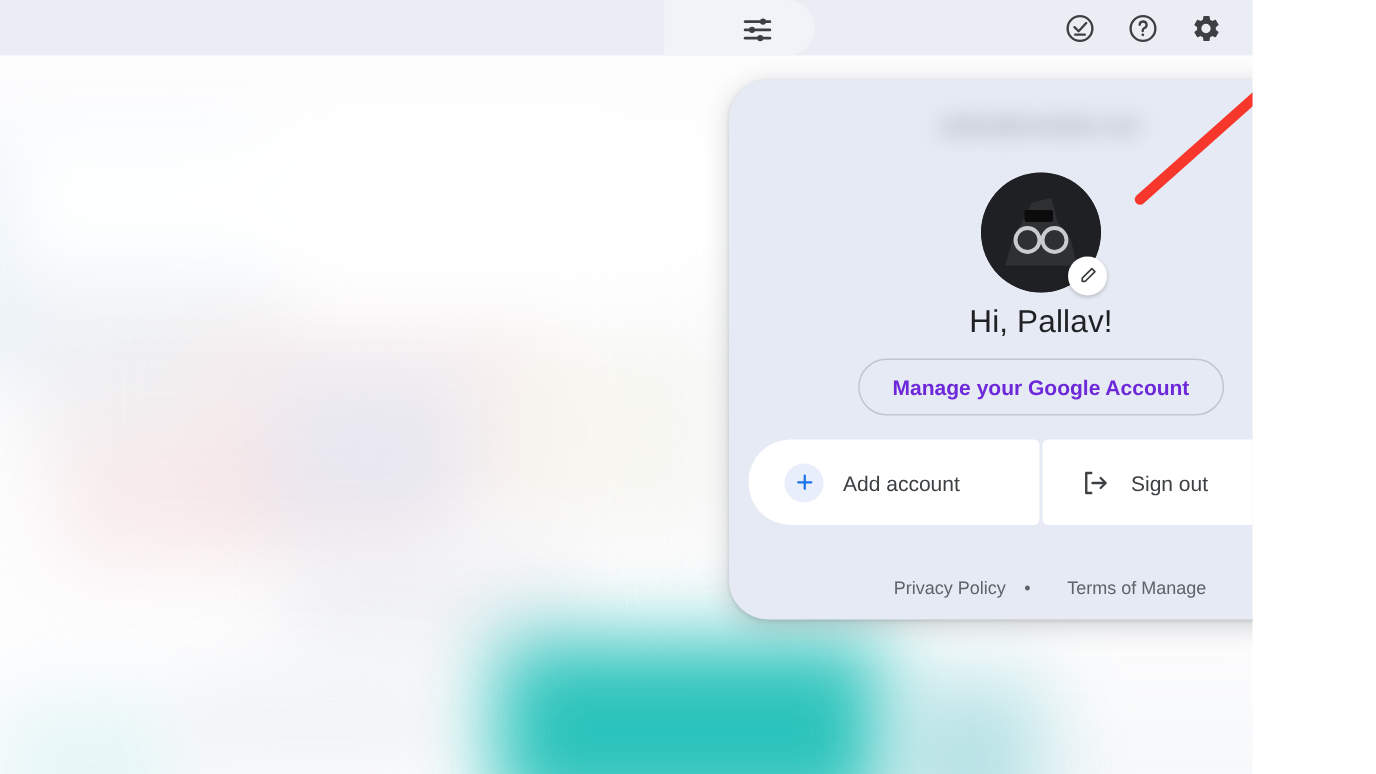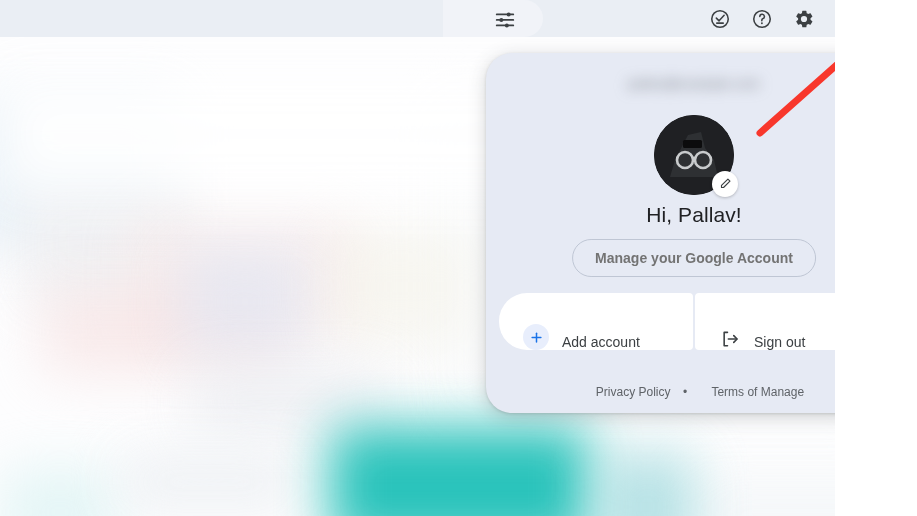--- a/index.html
+++ b/index.html
@@ -169,40 +169,40 @@
   }
 
   .manage-btn {
     position: absolute;
     left: 50%; top: 186px;
     transform: translateX(-50%);
     padding: 10px 22px;
     border: 1px solid #bfc6d4;
     border-radius: 20px;
     background: transparent;
-    color: #737373;
+    color: #6d28d9;
     font-size: 14px;
     font-weight: bold;
     font-family: "Liberation Sans", sans-serif;
     cursor: pointer;
     white-space: nowrap;
   }
 
   .actions {
     position: absolute;
     left: 13px; top: 240px;
     width: 390px; height: 57px;
     display: flex;
     gap: 2px;
   }
   .action-btn {
     flex: 1;
     background: #ffffff;
     display: flex;
-    align-items: flex-end;
+    align-items: center;
     gap: 13px;
     padding-left: 24px;
     font-size: 14px;
     color: #3c4043;
     cursor: pointer;
     border: none;
     font-family: "Liberation Sans", sans-serif;
   }
   .action-btn.left  { border-radius: 28px 4px 4px 28px; }
   .action-btn.right { border-radius: 4px 28px 28px 4px; }

